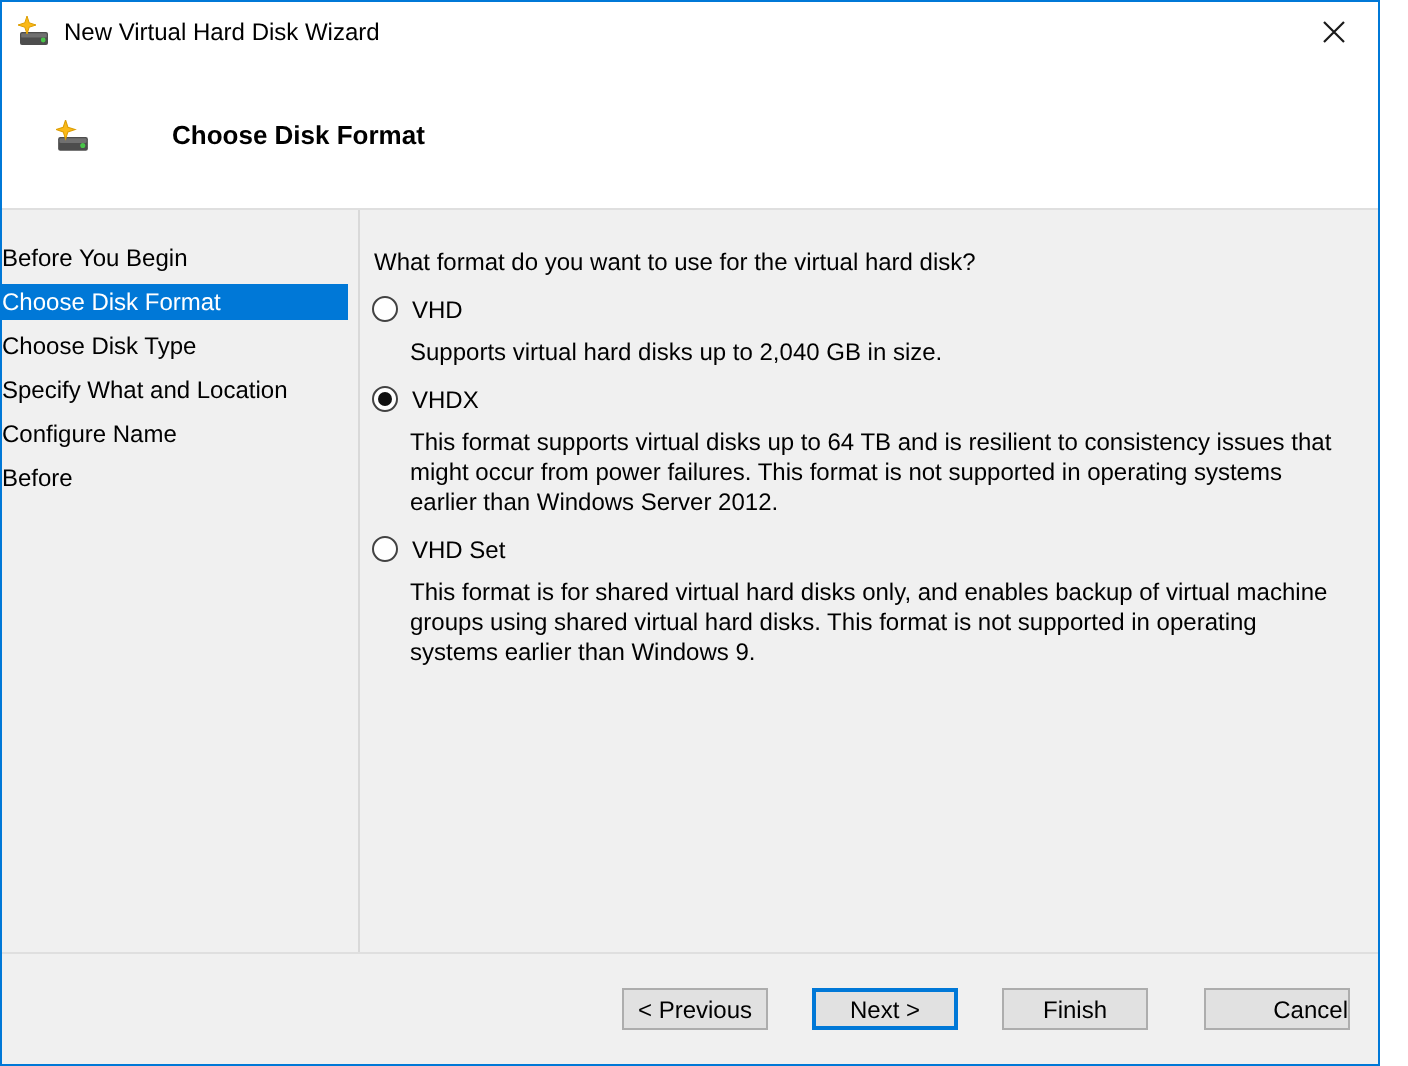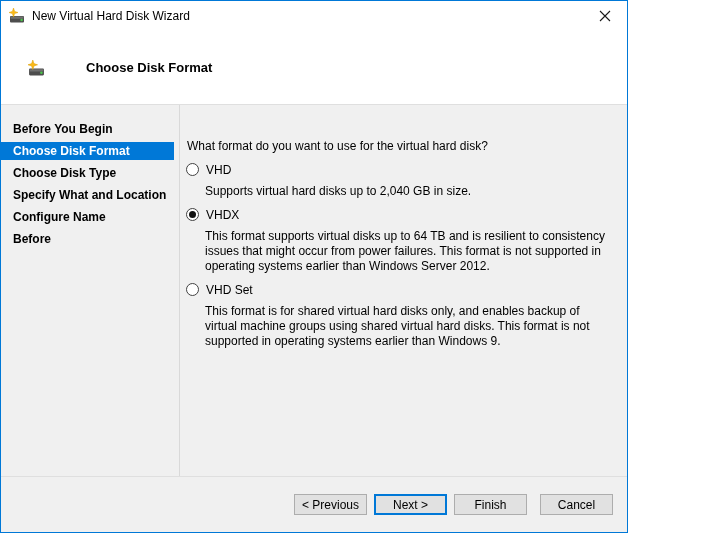--- a/index.html
+++ b/index.html
@@ -1,50 +1,50 @@
 <!DOCTYPE html>
 <html><head>
 <meta charset="utf-8">
 <style>
   * { margin:0; padding:0; box-sizing:border-box; }
   html,body { width:704px; height:533px; }
   body { font-family:"Liberation Sans", sans-serif; font-size:12px; color:#000; }
-  .window { width:628px; height:533px; border:1px solid #0078d7; background:#fff; position:relative; overflow:hidden; }
+  .window { width:690px; height:533px; border:1px solid #0078d7; background:#fff; position:relative; overflow:hidden; }
 
   
   .titlebar { height:30px; background:#fff; display:flex; align-items:center; }
   .app-icon { margin-left:8px; width:16px; height:16px; flex:0 0 auto; }
   .titlebar-title { margin-left:7px; font-size:12px; }
   .close-btn { margin-left:auto; width:45px; height:30px; display:flex; align-items:center; justify-content:center; background:transparent; border:none; cursor:pointer; }
 
   
   .header { height:74px; background:#fff; border-bottom:1px solid #dfdfdf; position:relative; }
   .header-icon { position:absolute; left:27px; top:29px; width:17px; height:17px; }
   .header-title { position:absolute; left:85px; top:29px; font-size:13px; font-weight:bold; }
 
   
   .main { display:flex; background:#f0f0f0; height:372px; border-bottom:1px solid #dfdfdf; }
   .sidebar { width:179px; border-right:1px solid #d9d9d9; padding-top:15px; flex:0 0 auto; }
-  .sidebar-item { width:173px; height:18px; line-height:18px; margin-bottom:4px; padding-left:12px; cursor:default; white-space:nowrap;font-weight:bold; }
+  .sidebar-item { width:173px; height:18px; line-height:18px; margin-bottom:4px; cursor:default; white-space:nowrap; }
   .sidebar-item.active { background:#0078d7; color:#fff; }
 
-  .content { flex:1; padding:34px 18px 0 6px; }
+  .content { flex:1; padding:19px 18px 0 6px; }
   .question { margin-left:1px; line-height:15px; }
   .option { margin-top:8px; }
   .option-row { display:flex; align-items:center; height:15px; }
   .radio { width:13px; height:13px; border:1px solid #424242; border-radius:50%; background:#fff; position:relative; flex:0 0 auto; }
   .radio.selected::after { content:""; position:absolute; left:2px; top:2px; width:7px; height:7px; border-radius:50%; background:#111; }
   .option-label { margin-left:7px; }
   .desc { margin:7px 0 0 19px; max-width:476px; line-height:15px; }
 
   
-  .footer { height:55px; background:#f0f0f0; display:flex; justify-content:flex-end; align-items:flex-start; padding:17px 14px 0 0; }
+  .footer { height:55px; background:#f0f0f0; display:flex; justify-content:flex-end; align-items:flex-start; padding:17px 14px 0 0;gap:15px; }
   .btn { width:73px; height:21px; background:#e1e1e1; border:1px solid #adadad; font-family:inherit; font-size:12px; color:#000; margin-left:7px; padding:0; cursor:pointer; }
   .btn.focused { border:2px solid #0078d7; }
-  .btn.cancel { margin-left:13px; }
+  .btn.cancel { margin-left:13px;text-align:right; }
 </style>
 </head>
 <body>
 
 <svg width="0" height="0" style="position:absolute">
   <defs>
     <g id="disk-new-icon">
       <rect x="1" y="8" width="14" height="6.5" rx="1" fill="#4d4d4d"></rect>
       <rect x="1.6" y="8.6" width="12.8" height="2.2" rx="0.6" fill="#707070"></rect>
       <circle cx="12.6" cy="12" r="1.2" fill="#49c549"></circle>

